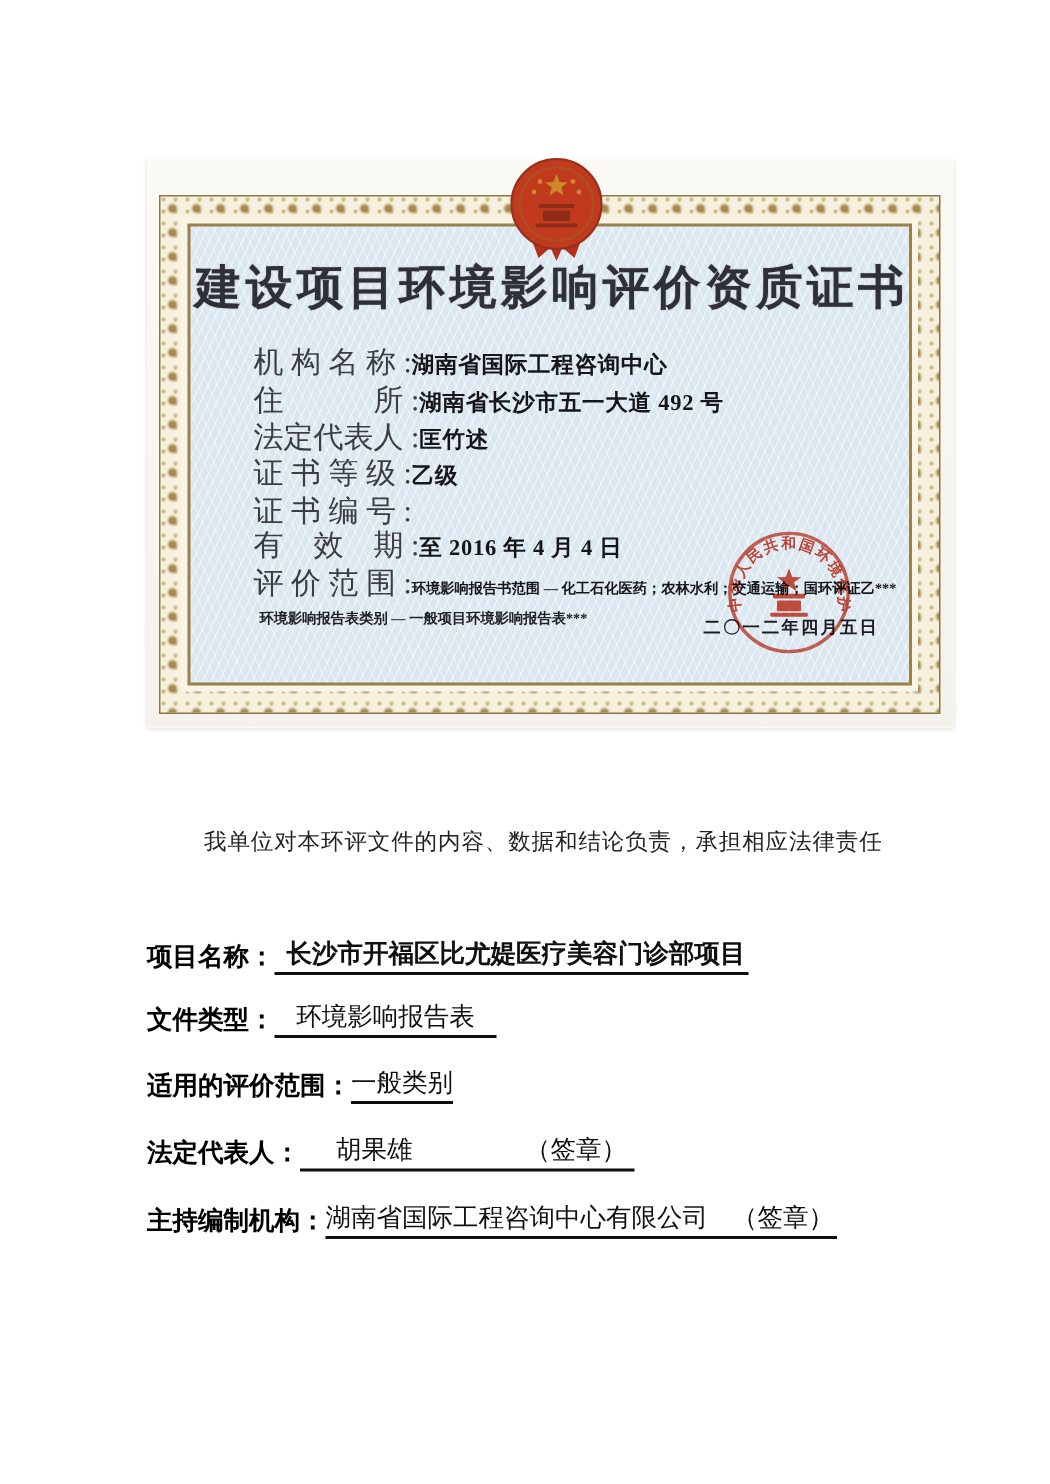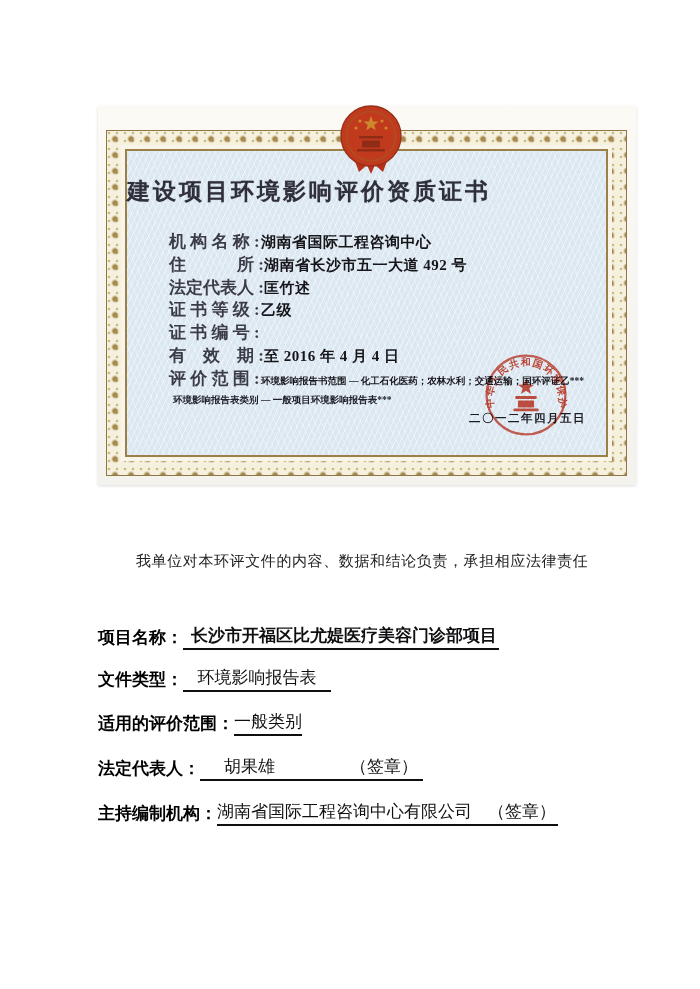--- a/index.html
+++ b/index.html
@@ -29,32 +29,32 @@
   .interior {
     position:absolute; left:18px; top:18px; right:18px; bottom:18px;
     border:2px solid #9b8147;
     box-shadow:0 0 0 4px #f8f4e7;
     background-color:#dce8f1;
     background-image:
       repeating-linear-gradient(115deg, rgba(255,255,255,.45) 0 1px, transparent 1px 5px),
       repeating-linear-gradient(-115deg, rgba(255,255,255,.30) 0 1px, transparent 1px 6px);
   }
   .cert-title {
-    margin-top:24px; text-align:left;
-    font-size:23px; line-height:34px; font-weight:bold;
+    margin-top:24px; text-align:right;
+    font-size:31px; line-height:34px; font-weight:bold;
     letter-spacing:3px; color:#2f2f3a;
     font-family:"Liberation Serif", serif;
     text-shadow:0 0 1px rgba(47,47,58,.4);
   }
   .crows { margin:22px 0 0 42px; }
   .crow { display:flex; align-items:baseline; line-height:22.8px; white-space:nowrap; }
   .clabel {
     display:inline-block; min-width:92px;
     font-family:"Liberation Serif", serif;
-    font-size:17px; color:#3c3c46; font-weight:700;
+    font-size:20px; color:#3c3c46; font-weight:400;
   }
   .cvalue {
     font-size:15px; font-weight:bold; color:#15151a;
     font-family:"Liberation Serif", serif; letter-spacing:.5px;
   }
   .cvalue.small { font-size:9.5px; letter-spacing:0; font-weight:bold; }
   .scope2 {
     margin:1px 0 0 4px; font-size:9.5px; font-weight:bold; color:#20202a;
     font-family:"Liberation Serif", serif; white-space:nowrap;
   }

